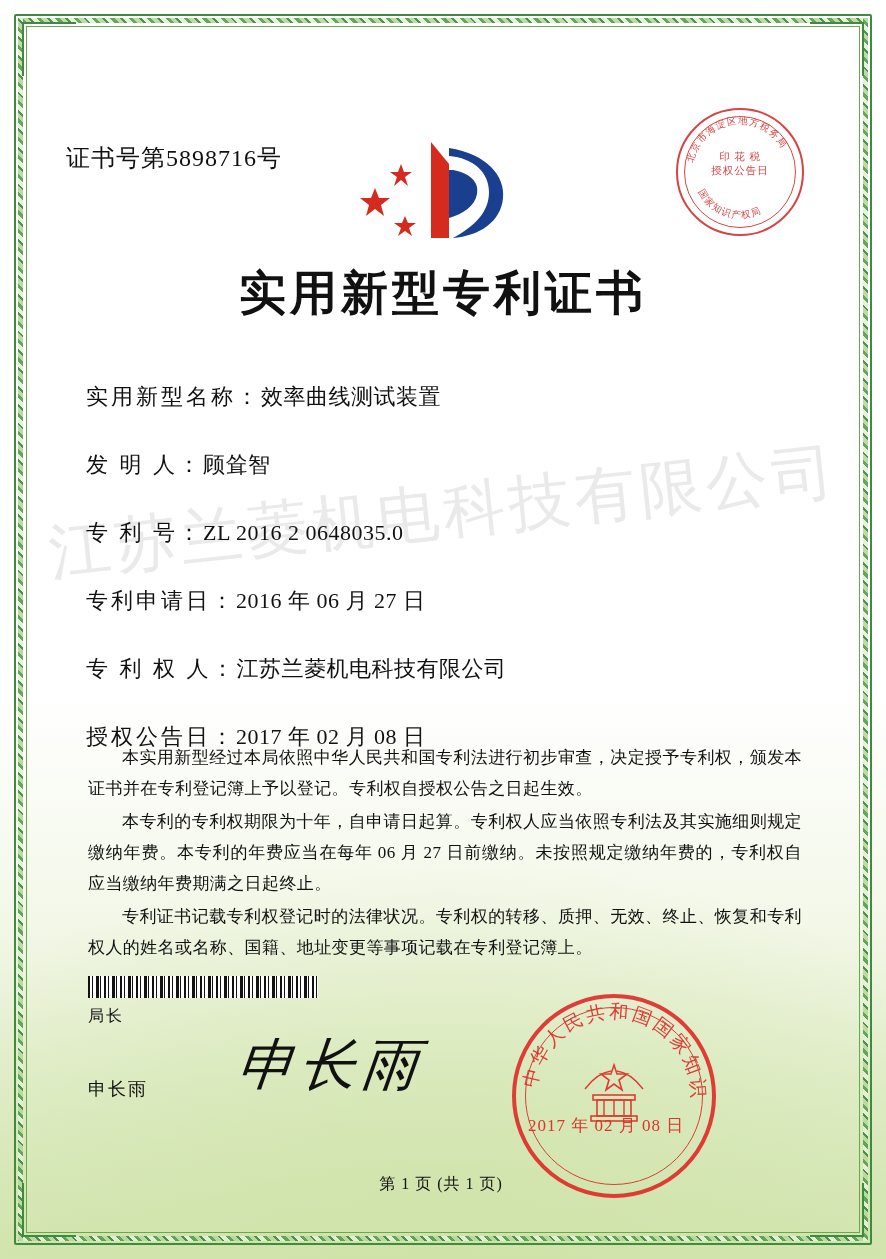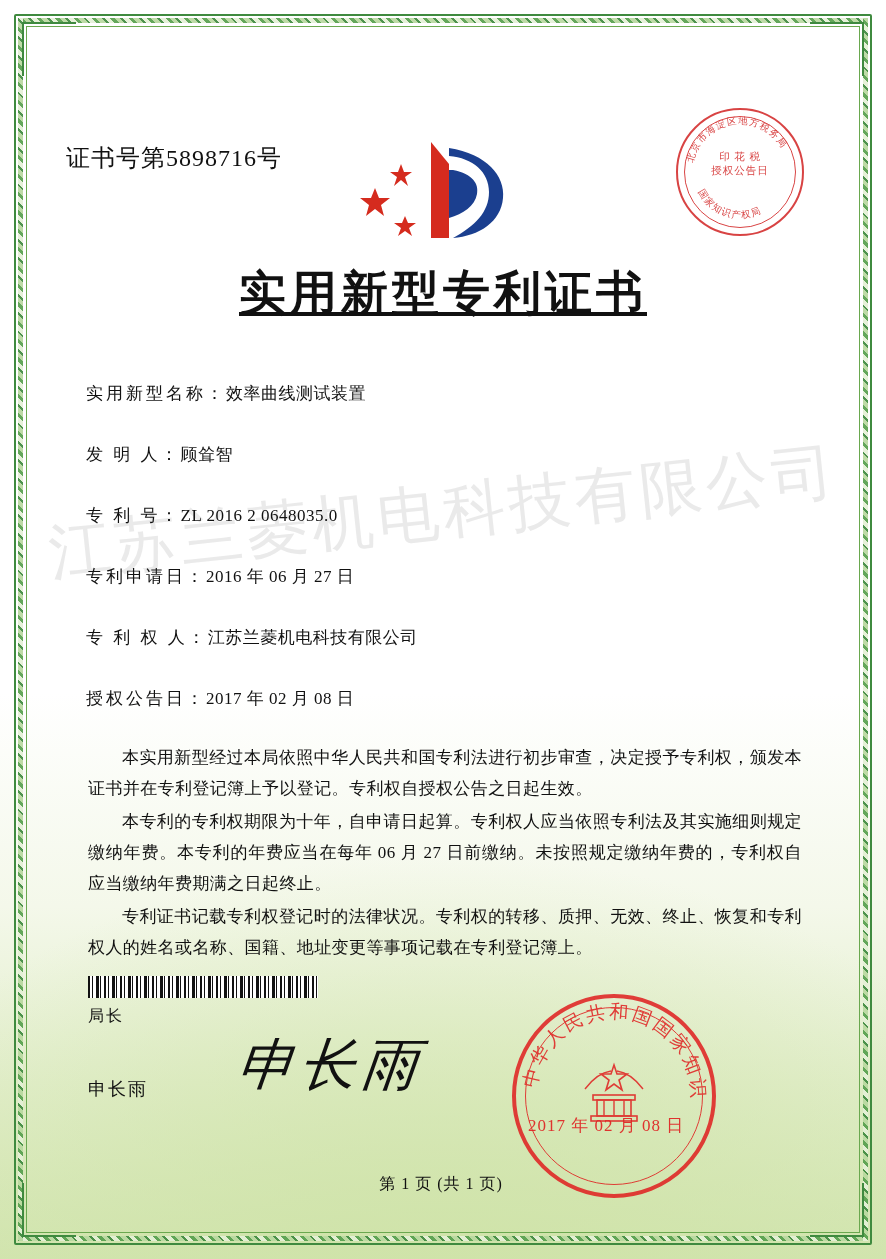--- a/index.html
+++ b/index.html
@@ -96,32 +96,31 @@
   .title {
     position: absolute;
     left: 0; right: 0;
     top: 262px;
     text-align: center;
     font-size: 47px;
     font-weight: bold;
     letter-spacing: 4px;
     color: #111;
     font-family: "Liberation Serif", serif;
-    text-decoration: underline;
   }
 
   
   .fields {
     position: absolute;
     left: 86px;
     top: 382px;
     width: 720px;
   }
   .field {
-    font-size: 17px;
+    font-size: 22px;
     color: #111;
     margin-bottom: 38px;
     letter-spacing: 0.5px;
     white-space: nowrap;
   }
   .field .lbl { letter-spacing: 3px; }
   .field .val { letter-spacing: 0.5px; }
 
   
   .paragraphs {

